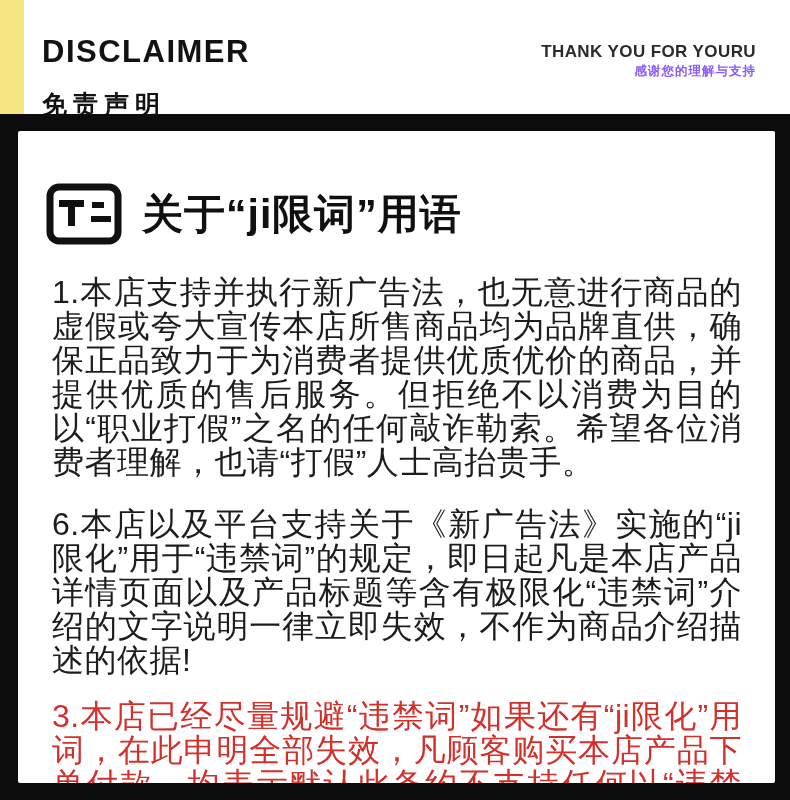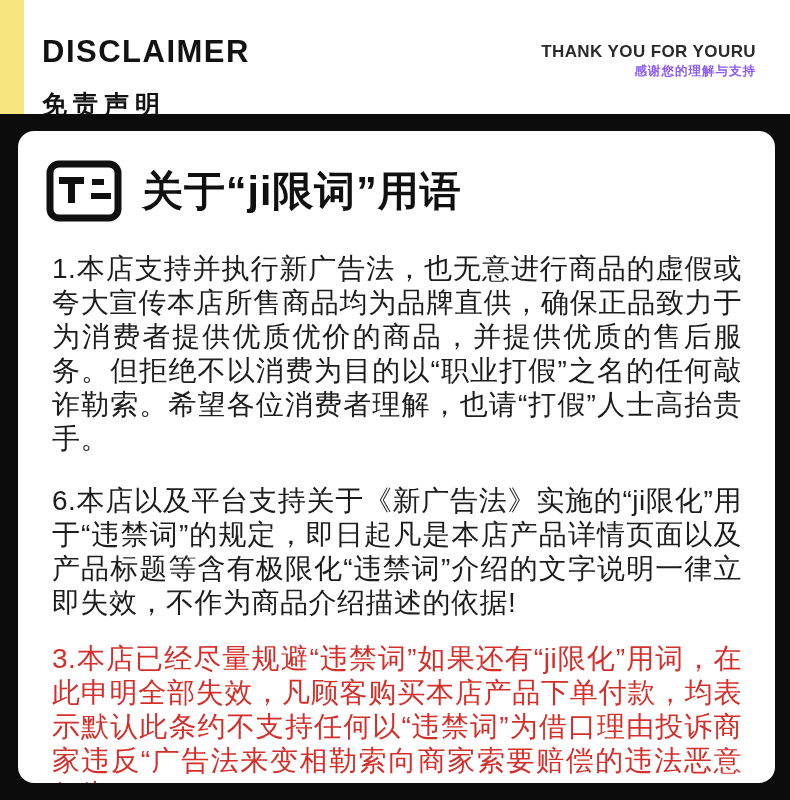--- a/index.html
+++ b/index.html
@@ -33,34 +33,34 @@
 
   
   .frame {
     position: absolute; top: 114px; left: 0;
     width: 790px; height: 686px;
     background: #0c0c0c;
     padding: 17px 15px 17px 18px;
   }
   .panel {
     width: 100%; height: 100%;
-    background: #ffffff; border-radius: 16px;
-    padding: 29px 25px 0 22px;
+    background: #ffffff; border-radius: 2px;
+    padding: 52px 25px 0 22px;
     overflow: hidden;
   }
 
   .notice-header { display: flex; align-items: center; margin: 0 0 30px 6px; }
   .notice-icon { flex: 0 0 auto; display: block; }
   .notice-title {
     font-size: 41px; font-weight: 800; color: #101010;
     margin-left: 20px; letter-spacing: 1px; line-height: 1;
   }
 
   .para {
-    font-size: 28px; line-height: 34px; color: #1d1d1d;
+    font-size: 32px; line-height: 34px; color: #1d1d1d;
     text-align: justify; letter-spacing: 0.5px;
     margin: 0 8px 28px 12px; font-weight: 500;
   }
   .para.red { margin-bottom: 0; margin-top: -6px; }
 </style>
 </head>
 <body>
 
 <div class="page">
 

